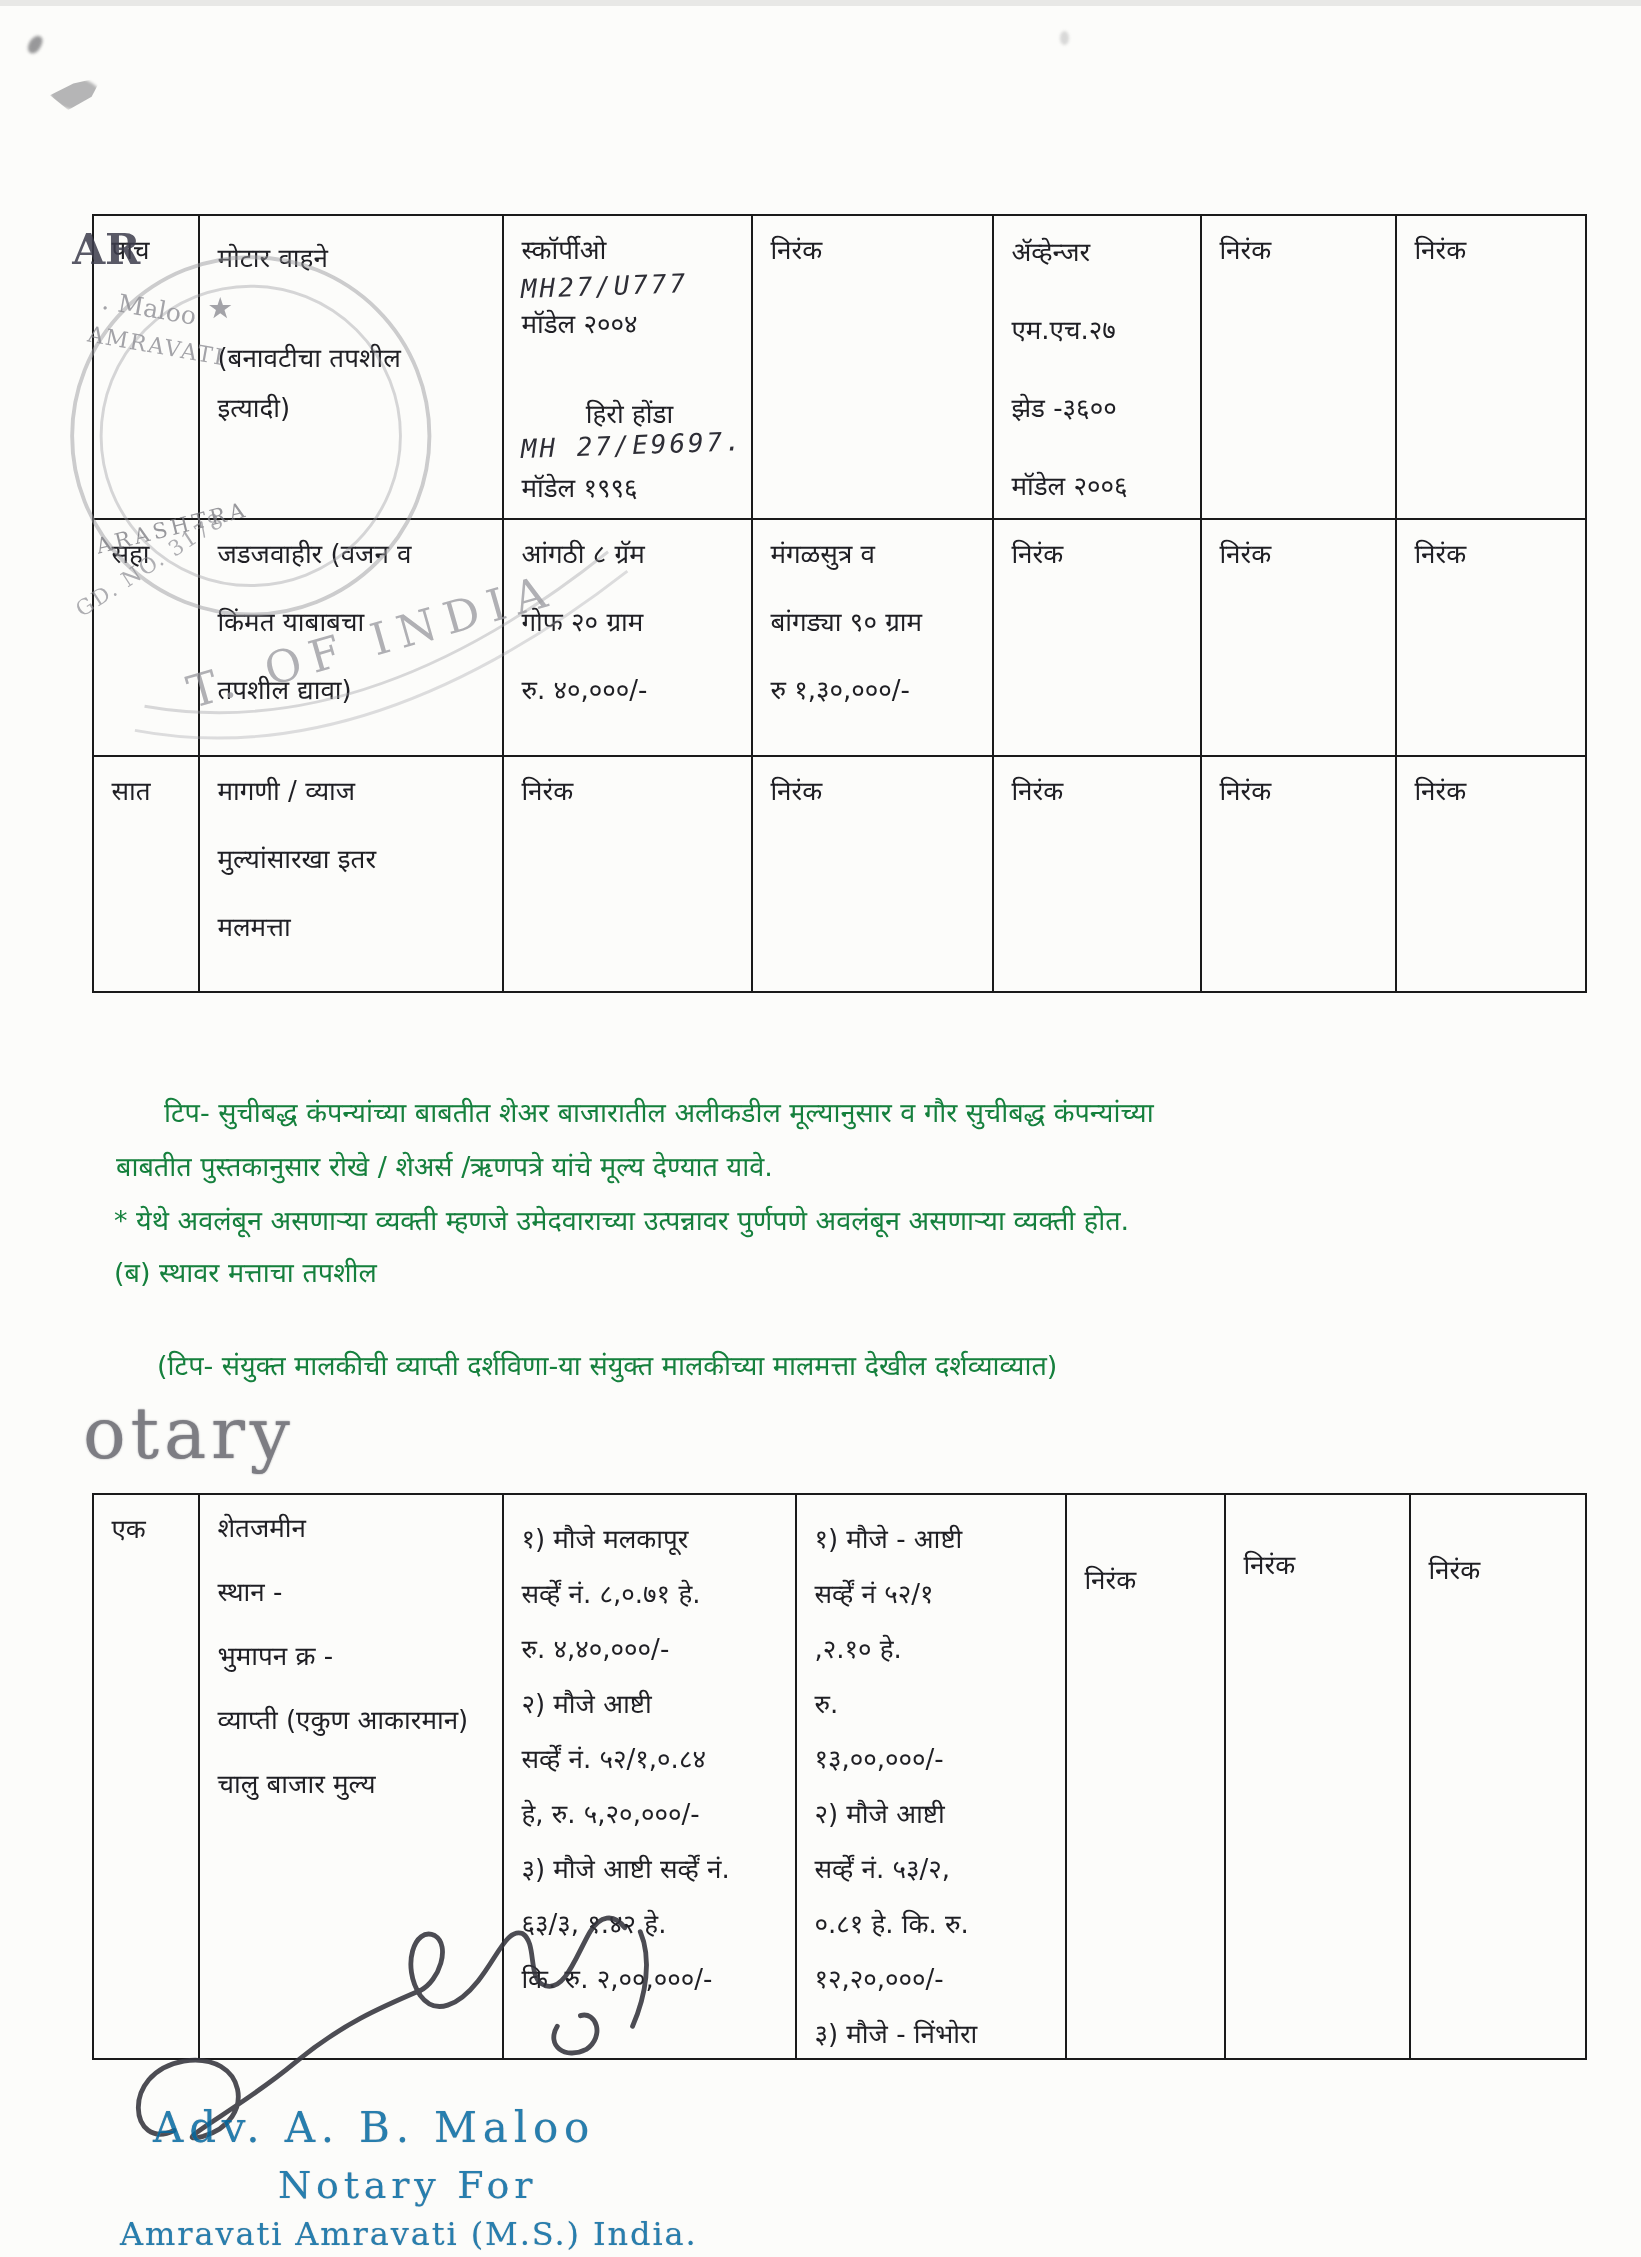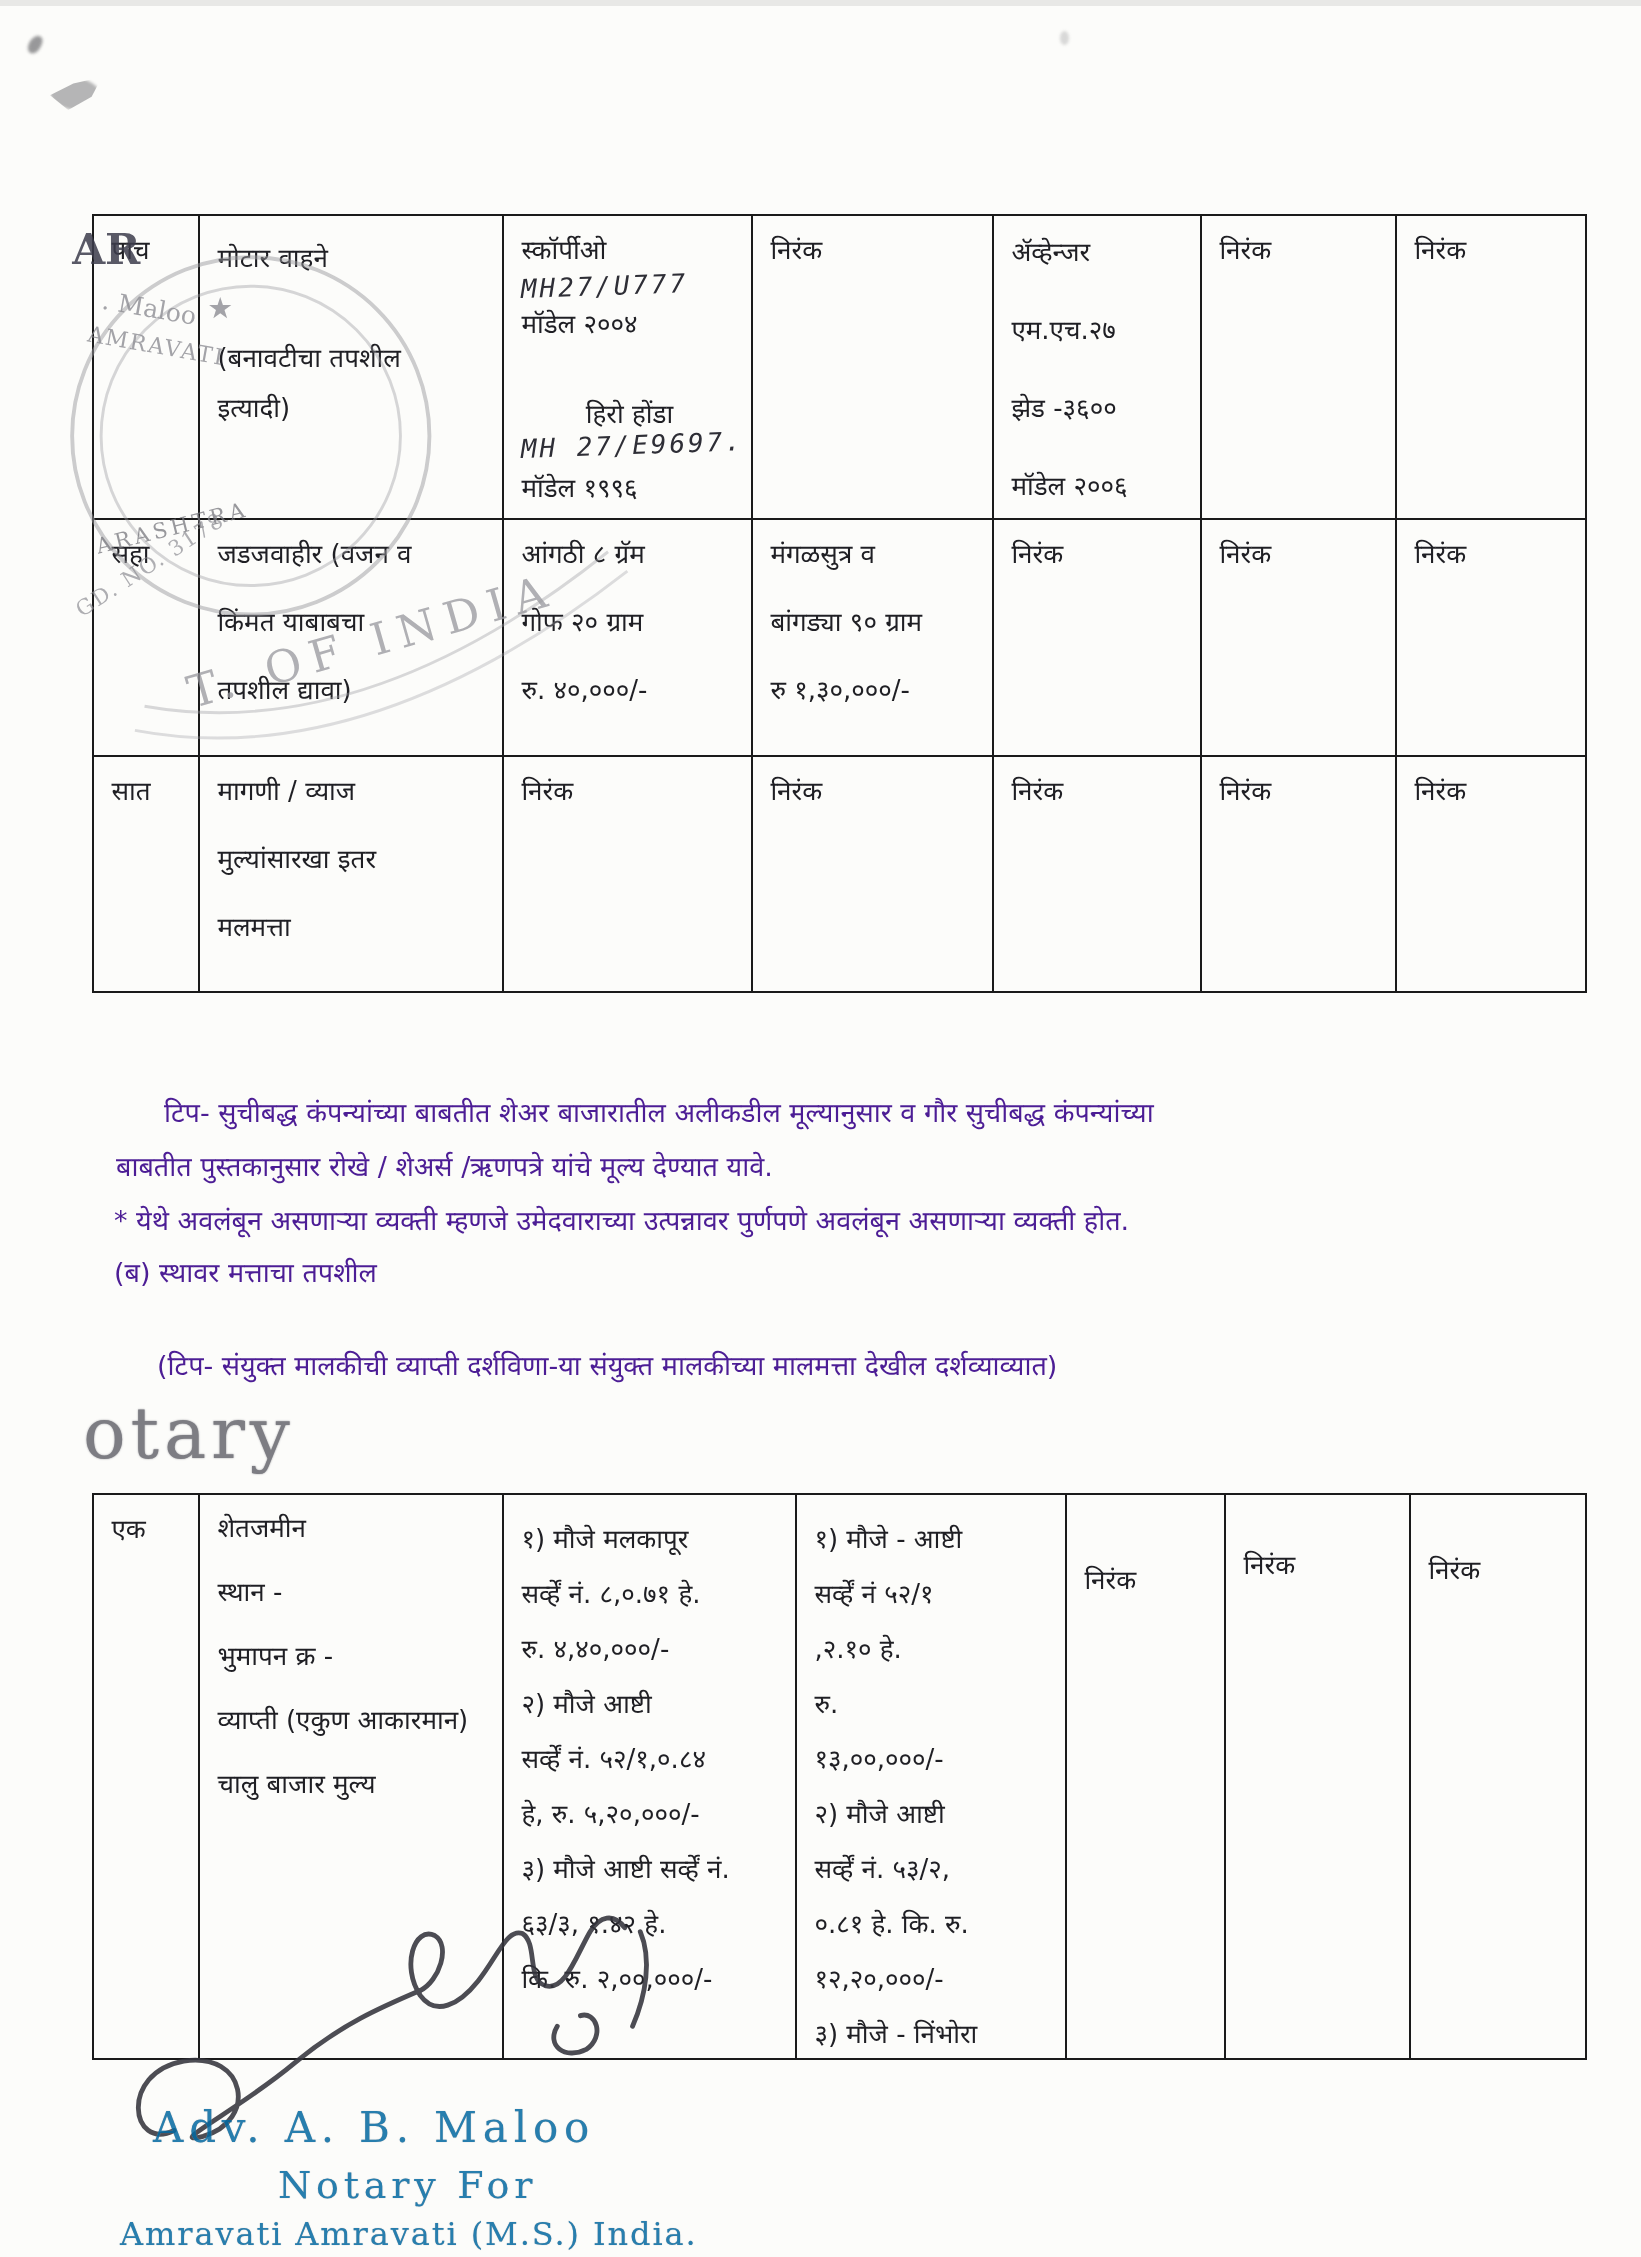--- a/index.html
+++ b/index.html
@@ -21,21 +21,21 @@
   .pt70{padding-top:68px;} .pt55{padding-top:53px;} .pt60{padding-top:58px;}
   .stack{white-space:normal;}
   .stack div{white-space:nowrap;}
   .hand{
     font-family:"DejaVu Sans Mono",monospace;font-style:italic;
     letter-spacing:2.9px;font-size:26px;color:#2e2e36;transform:rotate(-2deg);
     transform-origin:left center;
   }
   .m56{margin-top:54px;text-align:center;} .m4{margin-top:3.9px;}
   
-  .note{position:absolute;font-size:27px;color:#4c1d95;white-space:nowrap;}
+  .note{position:absolute;font-size:27px;color:#15803d;white-space:nowrap;}
   
   .stamp-otary{
     position:absolute;left:83px;top:1386px;
     font-family:"DejaVu Serif",serif;font-weight:normal;font-size:71px;
     letter-spacing:4.8px;color:#5e5e66;opacity:.8;text-shadow:0 0 1.9px #7a7a80;
   }
   .stamp-bottom{
     position:absolute;font-family:"DejaVu Serif",serif;color:#0369a1;
     opacity:.85;white-space:nowrap;text-shadow:0 0 1px #9a9aa0;
   }

